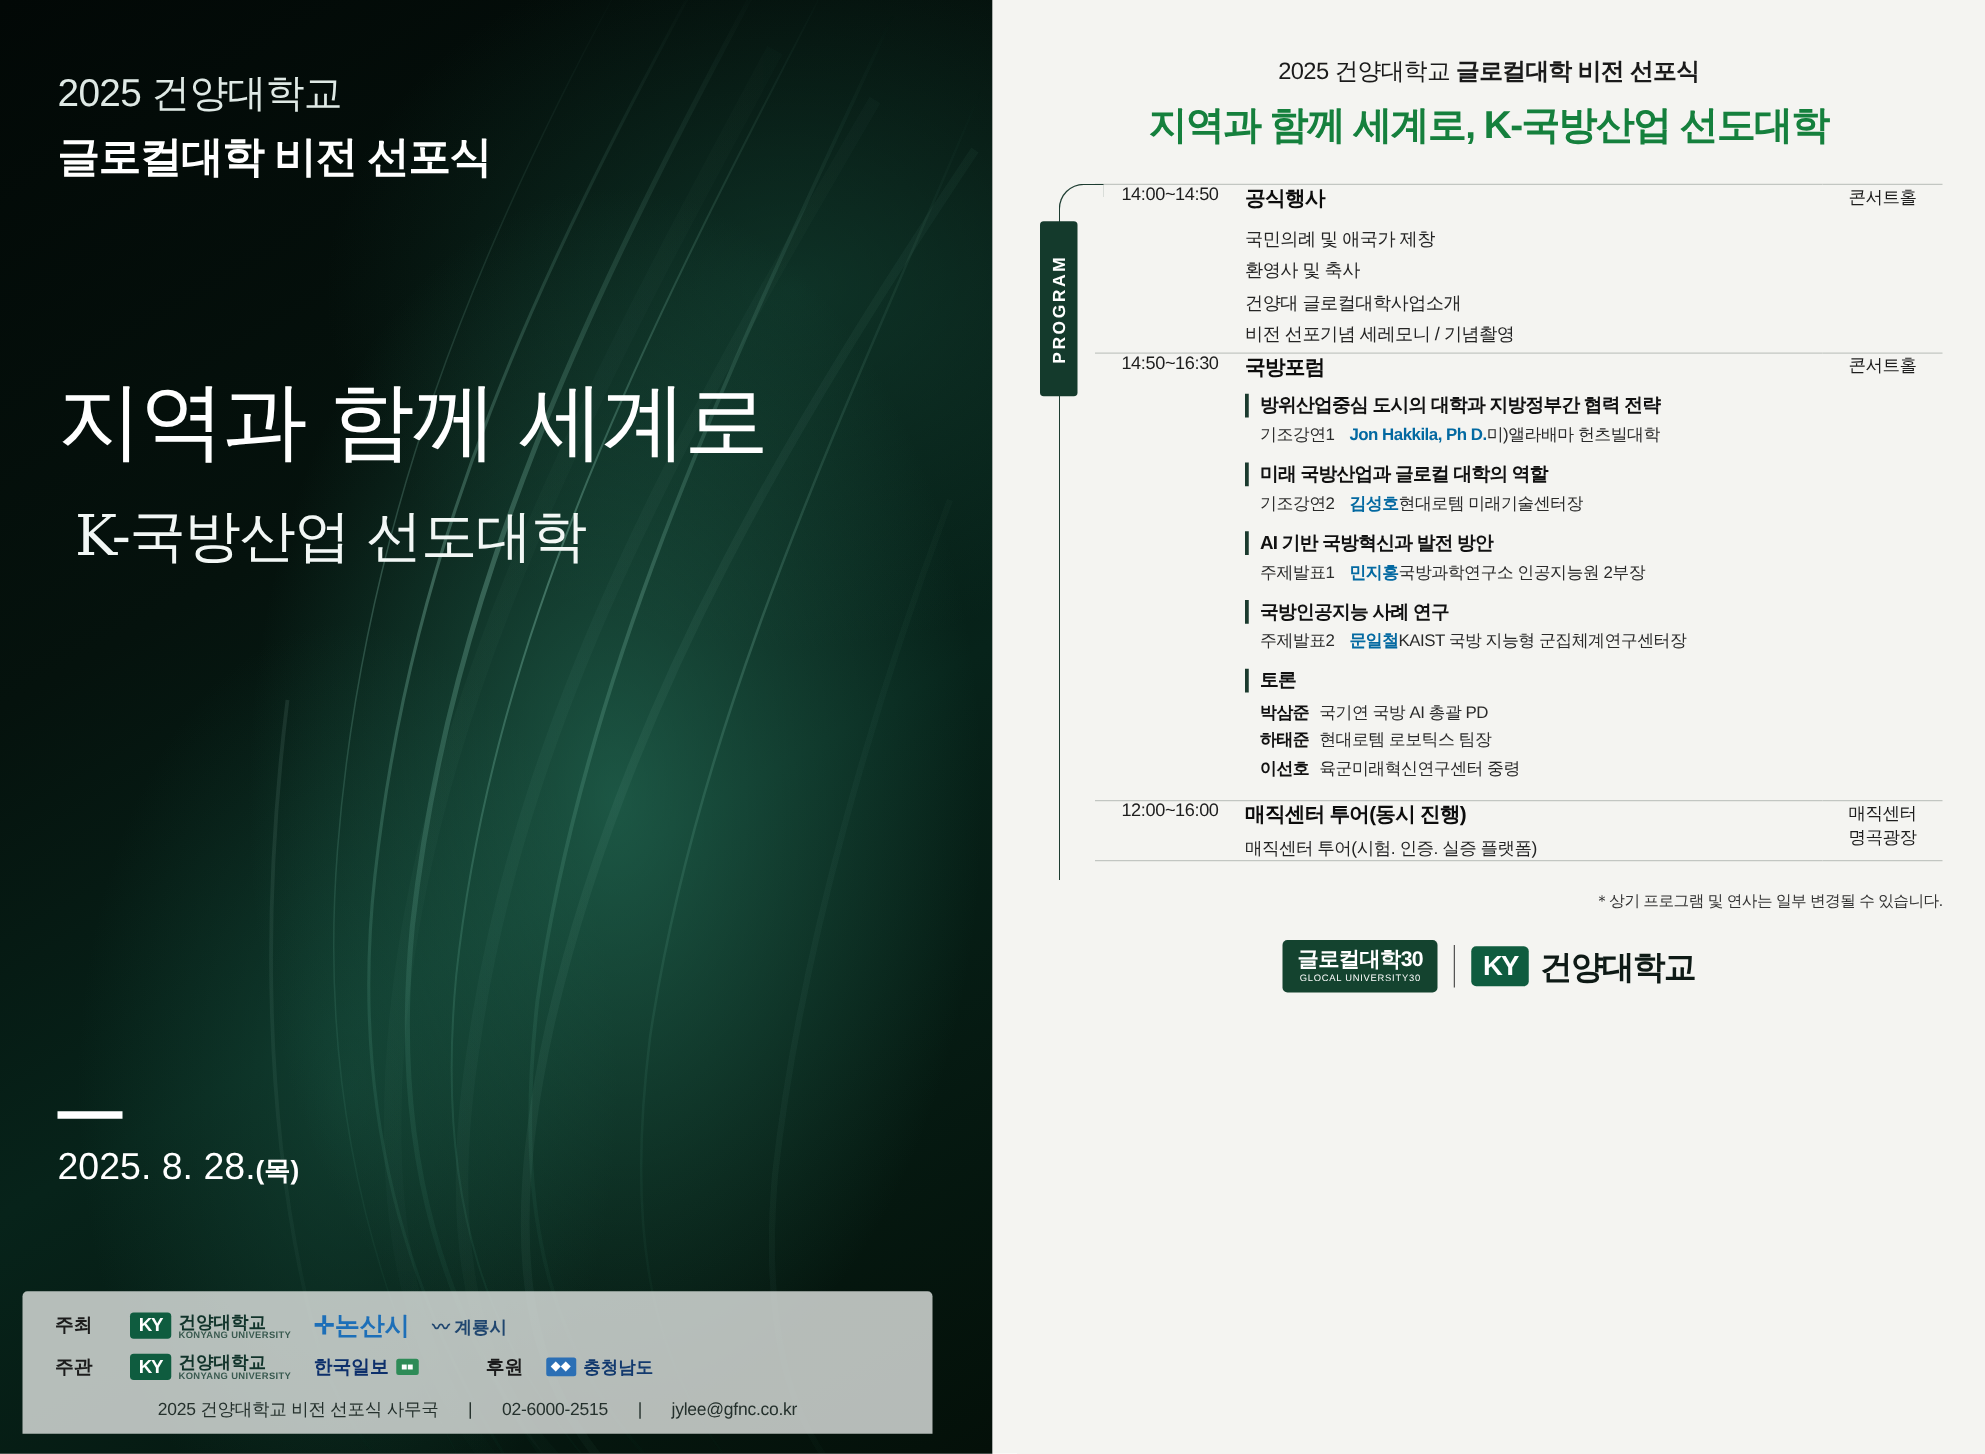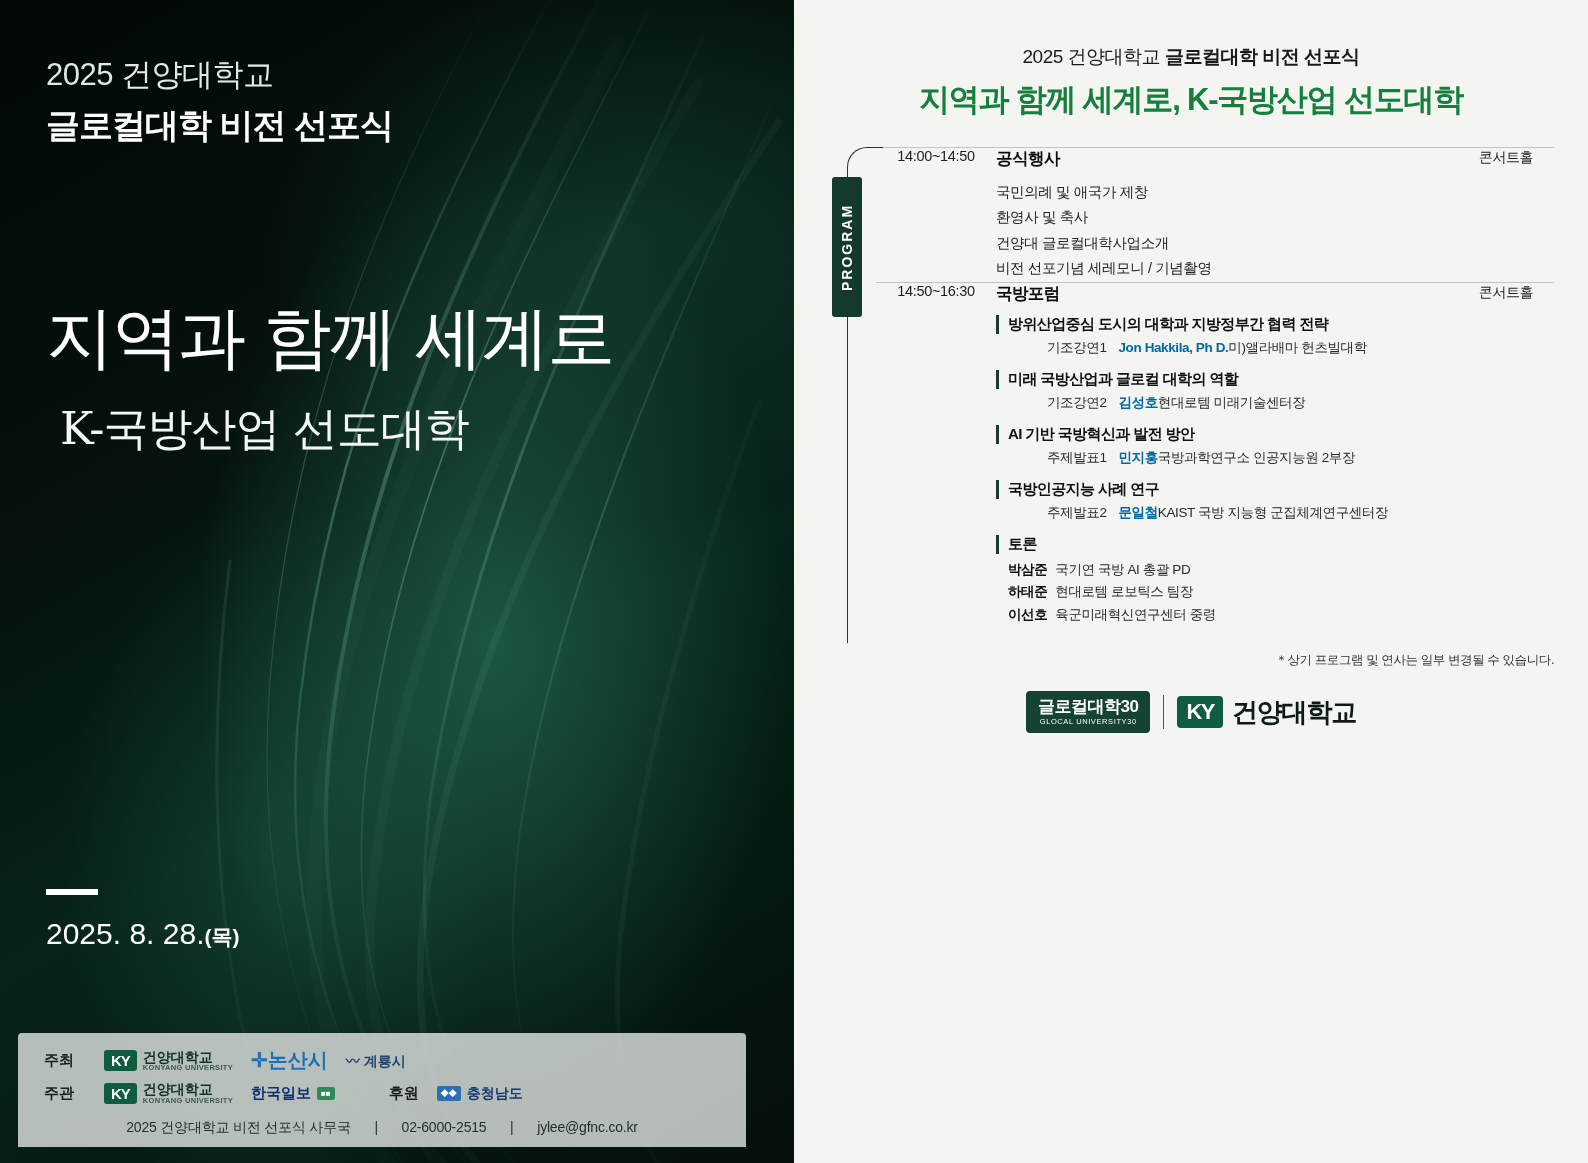--- a/index.html
+++ b/index.html
@@ -166,28 +166,28 @@
   .bullets div { font-size: 14.5px; color: #242424; line-height: 1.75; letter-spacing: -0.4px; }
 
   .forum-title { font-size: 16.5px; font-weight: 700; color: #0c0c0c; margin-bottom: 10px; letter-spacing: -0.6px; }
   .talk { margin-bottom: 13px; }
   .talk-head {
     font-size: 15px; font-weight: 700; color: #111111;
     border-left: 3px solid #1a3a2e; padding-left: 9px; letter-spacing: -0.6px;
   }
   .talk-sub { font-size: 13.5px; color: #2a2a2a; padding-left: 12px; margin-top: 5px; letter-spacing: -0.4px; }
   .talk-sub b { font-weight: 700; color: #0369a1; margin: 0 0 0 12px; }
-  .talk-sub .role { margin-right: 0; margin-left: 39px; }
+  .talk-sub .role { margin-right: 0; }
   .panel-list { padding-left: 12px; margin-top: 5px; }
   .panel-list div { font-size: 13.5px; color: #2a2a2a; line-height: 1.7; letter-spacing: -0.4px; }
   .panel-list b { font-weight: 700; color: #101010; margin-right: 8px; }
   .tour-title { font-size: 16.5px; font-weight: 700; color: #0c0c0c; letter-spacing: -0.6px; }
   .tour-sub { font-size: 14px; color: #242424; margin-top: 7px; letter-spacing: -0.4px; }
 
-  .note { text-align: right; font-size: 12.5px; color: #333; margin-top: 12px; letter-spacing: -0.4px; }
+  .note { text-align: right; font-size: 12.5px; color: #333; margin-top: 24px; letter-spacing: -0.4px; }
 
   .r-footer {
     display: flex; align-items: center; justify-content: center;
     gap: 13px; margin-top: 22px;
   }
   .g30 {
     background: #14432f; color: #fff; border-radius: 4px;
     padding: 7px 12px; line-height: 1.05; text-align: center;
   }
   .g30 b { display: block; font-size: 17px; font-weight: 700; letter-spacing: -0.5px; }
@@ -363,20 +363,31 @@
                 <div class="panel-list">
                   <div><b>박삼준</b><span>국기연 국방 AI 총괄 PD</span></div>
                   <div><b>하태준</b><span>현대로템 로보틱스 팀장</span></div>
                   <div><b>이선호</b><span>육군미래혁신연구센터 중령</span></div>
                 </div>
               </div>
             </td>
             <td class="place-cell">콘서트홀</td>
           </tr>
 
+          <tr class="row-last">
+            <td class="time-cell">12:00~16:00</td>
+            <td class="body-cell">
+              <div class="tour-title">매직센터 투어(동시 진행)</div>
+              <div class="tour-sub">매직센터 투어(시험. 인증. 실증 플랫폼)</div>
+            </td>
+            <td class="place-cell">
+              <span>매직센터</span><br>
+              <span>명곡광장</span>
+            </td>
+          </tr>
         </tbody>
       </table>
 
       <div class="note">＊상기 프로그램 및 연사는 일부 변경될 수 있습니다.</div>
     </div>
 
     <div class="r-footer">
       <div class="g30">
         <b>글로컬대학30</b>
         <span>GLOCAL UNIVERSITY30</span>

